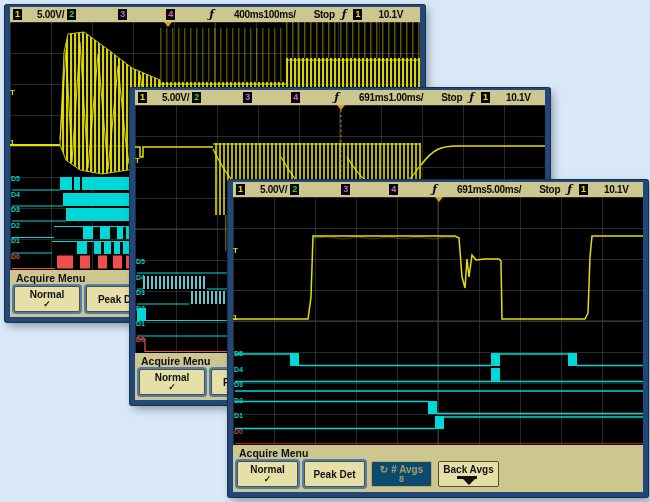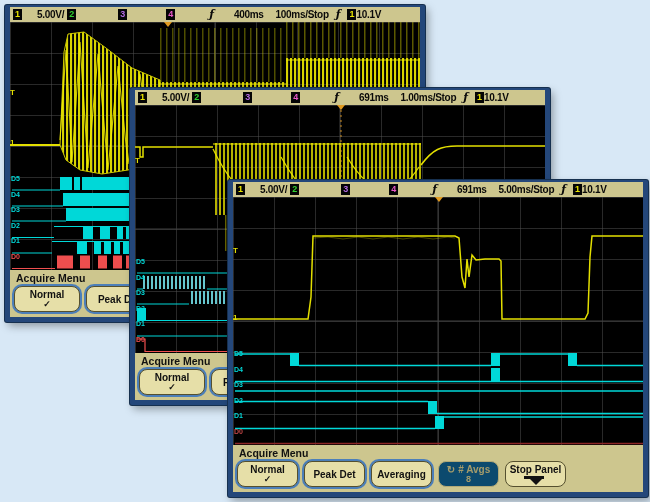--- a/index.html
+++ b/index.html
@@ -11,36 +11,36 @@
   #scope1{left:5px;top:5px;z-index:1;}
   #scope2{left:130px;top:88px;z-index:2;}
   #scope3{left:228px;top:180px;z-index:3;}
   .hdr{height:15px;background:#cdc68e;display:flex;align-items:center;
        font-weight:bold;font-size:10px;color:#0a0a0a;white-space:nowrap;overflow:hidden;}
   .badge{background:#050505;padding:0 2px;height:11px;line-height:11px;font-size:9px;font-weight:bold;}
   .c1{color:#e8e400}.c2{color:#30d030}.c3{color:#b36be0}.c4{color:#e858c8}
   .val{letter-spacing:-0.3px;}
   .fsym{font-family:"DejaVu Serif",serif;font-style:italic;font-weight:bold;font-size:11px;}
   .mA{margin-left:3px}.mB{margin-left:15px}.mC{margin-left:42px}.mD{margin-left:39px}
-  .mE{margin-left:34px}.mF{margin-left:20px}.mG{margin-left:12px}.mH{}
-  .mI{margin-left:7px}.mJ{margin-left:0}
+  .mE{margin-left:34px}.mF{margin-left:20px}.mG{margin-left:0}.mH{margin-left:18px}
+  .mI{margin-left:7px}.mJ{margin-left:16px}
   .plot{position:relative;width:410px;height:248px;background:#000;overflow:hidden;
         background-image:
           repeating-linear-gradient(to right, rgba(82,82,82,.5) 0 1px, transparent 1px 41px),
           repeating-linear-gradient(to bottom, rgba(82,82,82,.5) 0 1px, transparent 1px 31px);}
   .plot svg{position:absolute;left:0;top:0;}
   .dl{position:absolute;left:1px;font-weight:bold;font-size:7px;color:#00d8d8;line-height:7px;}
   .dl.red{color:#ef4e4e}.dl.dred{color:#c04545}
   .tmark{position:absolute;left:0;font-weight:bold;font-size:8px;color:#e3df00;line-height:8px;}
   .tpos{position:absolute;top:0;width:0;height:0;border-left:4px solid transparent;
         border-right:4px solid transparent;border-top:5px solid #e09a20;}
   .menu{height:47px;background:#cdc68e;margin-top:0;}
   .menu-title{font-size:10.5px;font-weight:bold;color:#111;padding:2px 0 2px 6px;line-height:12px;}
   .btnrow{display:flex;gap:6px;padding:0 4px;}
-  .btn{height:26px;background:#e6dfa8;border:1px solid #55502f;border-radius:8px;
+  .btn{height:26px;background:#e6dfa8;border:1px solid #55502f;border-radius:2px;
        display:flex;flex-direction:column;align-items:center;justify-content:center;
        font-weight:bold;font-size:10px;color:#111;box-sizing:border-box;flex:none;}
   .w2{width:66px}.w6{width:61px}
   .sel{box-shadow:0 0 0 2px #4c7fb9;}
   .btn .lbl{line-height:11px;white-space:nowrap;}
   .btn .mark{line-height:9px;font-size:9px;}
   .btn .mark.sq{font-size:7px;line-height:8px;}
   .btn.disabled{background:#0c4a6e;color:#a59c6b;border-color:#b3aa78;}
   .row1{display:flex;align-items:center;gap:3px;line-height:11px;}
   .icon-rotate::before{content:"↻";font-size:10px;line-height:10px;}
@@ -290,29 +290,26 @@
   <div class="menu">
     <div class="menu-title">Acquire Menu</div>
     <div class="btnrow">
       <div class="btn w6 sel">
         <span class="lbl">Normal</span>
         <span class="mark">✓</span>
       </div>
       <div class="btn w6 sel">
         <span class="lbl">Peak Det</span>
       </div>
-      <div class="btn w6 sel">
-        <span class="lbl">Averaging</span>
-      </div>
       <div class="btn w6 disabled">
         <span class="row1">
           <span class="icon-rotate"></span>
           <span class="lbl"># Avgs</span>
         </span>
         <span class="mark">8</span>
       </div>
       <div class="btn w6">
-        <span class="lbl">Stop Panel</span>
+        <span class="lbl">Back Avgs</span>
         <span class="icon-return"></span>
       </div>
     </div>
   </div>
 </div>
 
 </body></html>

